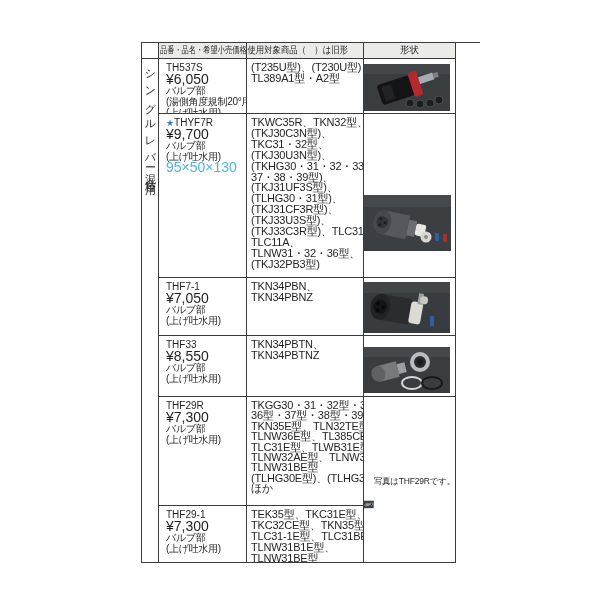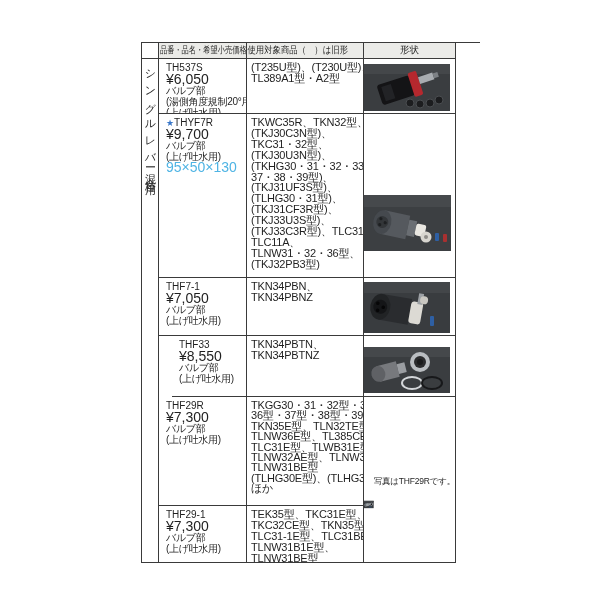--- a/index.html
+++ b/index.html
@@ -180,21 +180,21 @@
         <circle cx="19" cy="28" r="1.8" fill="#060607"></circle>
         <circle cx="14" cy="32" r="1.8" fill="#060607"></circle>
         <rect x="46" y="17" width="12" height="22" rx="3" fill="#dcdad4"></rect>
         <rect x="52" y="8" width="5" height="11" fill="#9ca0a4"></rect>
         <circle cx="58" cy="14" r="4" fill="#c9c7c1"></circle>
       </g>
       <rect x="66" y="34" width="4" height="10" rx="1" fill="#2e5fa3"></rect>
     </svg>
   </div>
 
-  <div class="cell c1" style="grid-column:2;grid-row:5;margin-left:13px;">
+  <div class="cell c1" style="grid-column:2;grid-row:5;">
     <div class="code-line"><span class="star"></span><span>THF33</span></div>
     <div class="price">¥8,550</div>
     <div class="notes">バルブ部
 (上げ吐水用)</div>
   </div>
   <div class="cell c2" style="grid-column:3;grid-row:5;">TKN34PBTN、
 TKN34PBTNZ</div>
   <div class="cell photo-cell" style="grid-column:4;grid-row:5;">
     <svg class="photo mt8" width="86" height="46" viewBox="0 0 86 46">
       <rect x="0" y="0" width="86" height="46" fill="#3a3d40"></rect>

